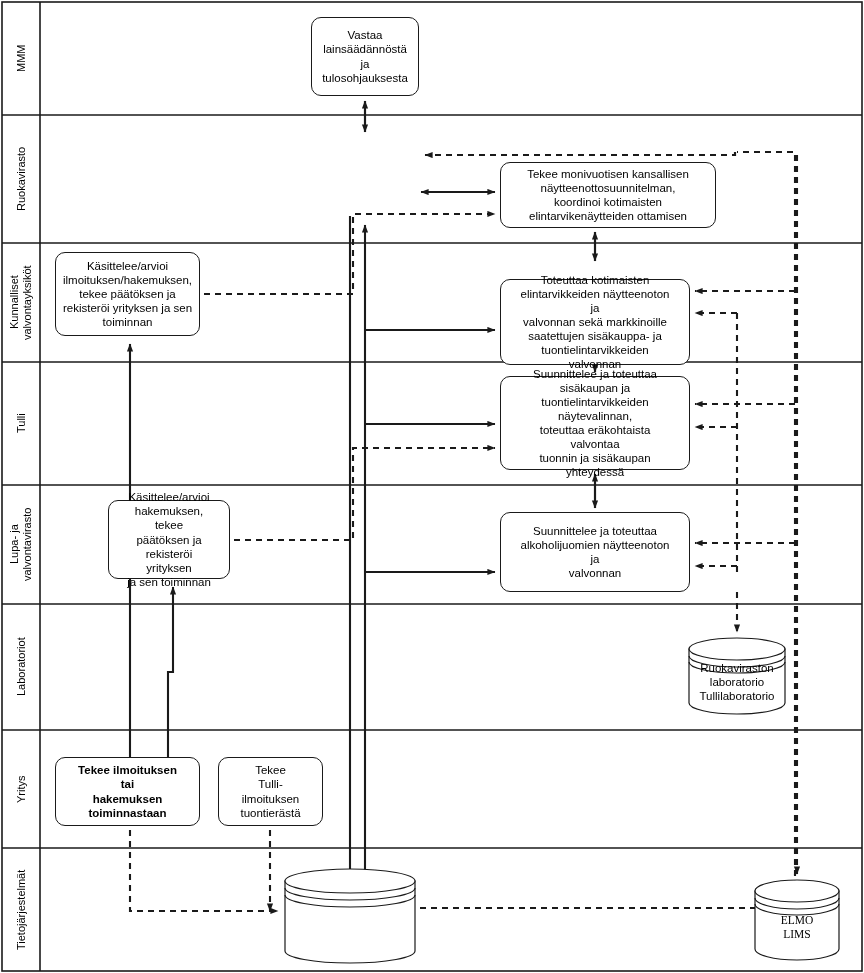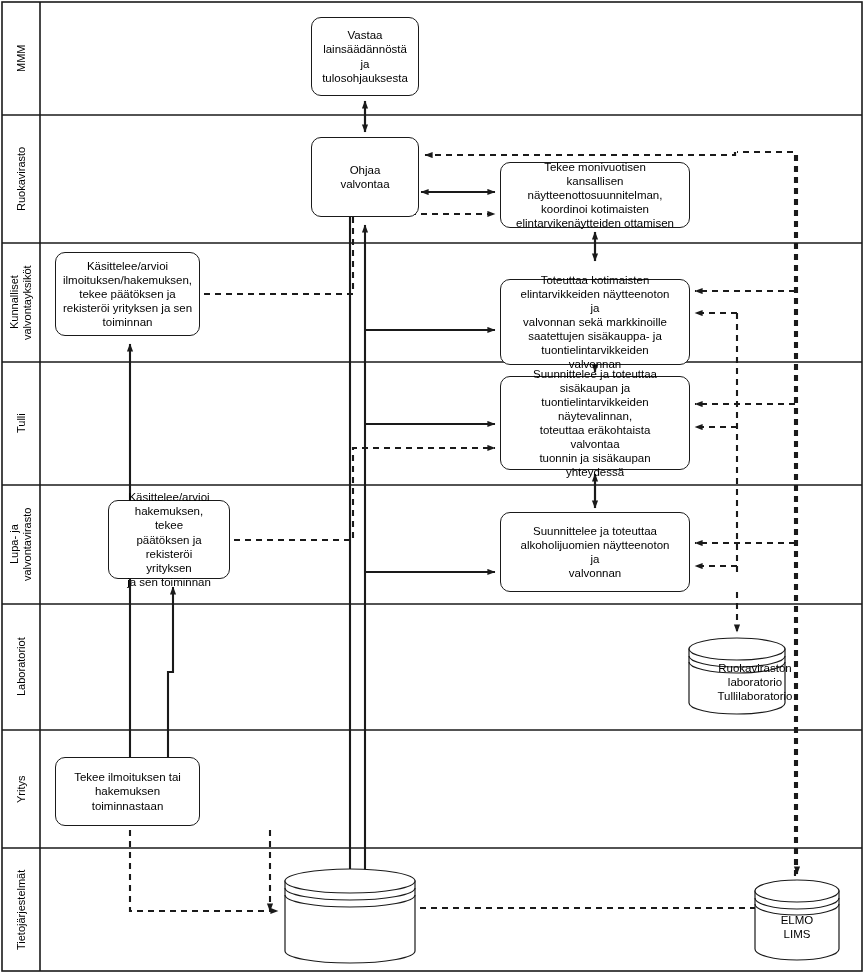--- a/index.html
+++ b/index.html
@@ -155,23 +155,22 @@
 valvontavirasto</div>
   <div class="lane-label" style="left:2px;top:604px;width:38px;height:126px;">Laboratoriot</div>
   <div class="lane-label" style="left:2px;top:730px;width:38px;height:118px;">Yritys</div>
   <div class="lane-label" style="left:2px;top:848px;width:38px;height:123px;">Tietojärjestelmät</div>
 
   <div class="node" style="left:311px;top:17px;width:108px;height:79px;">Vastaa
 lainsäädännöstä
 ja
 tulosohjauksesta</div>
 
-  <div class="node" style="left:311px;top:137px;width:108px;height:80px;">Ohjaa valvontaa</div>
-
-  <div class="node" style="left:500px;top:162px;width:190px;height:66px;">Tekee monivuotisen kansallisen
+
+  <div class="node" style="left:500px;top:162px;width:216px;height:66px;">Tekee monivuotisen kansallisen
 näytteenottosuunnitelman,
 koordinoi kotimaisten
 elintarvikenäytteiden ottamisen</div>
 
   <div class="node" style="left:55px;top:252px;width:145px;height:84px;">Käsittelee/arvioi
 ilmoituksen/hakemuksen,
 tekee päätöksen ja
 rekisteröi yrityksen ja sen
 toiminnan</div>
 
@@ -192,36 +191,39 @@
   <div class="node" style="left:108px;top:500px;width:122px;height:79px;">Käsittelee/arvioi
 hakemuksen, tekee
 päätöksen ja
 rekisteröi yrityksen
 ja sen toiminnan</div>
 
   <div class="node" style="left:500px;top:512px;width:190px;height:80px;">Suunnittelee ja toteuttaa
 alkoholijuomien näytteenoton ja
 valvonnan</div>
 
-  <div class="node" style="left:55px;top:757px;width:145px;height:69px;">Tekee ilmoituksen tai
+  <div class="node" style="left:55px;top:757px;width:145px;height:69px;font-weight:bold;">Tekee ilmoituksen tai
 hakemuksen
 toiminnastaan</div>
 
+  <div class="node" style="left:218px;top:757px;width:105px;height:69px;">Tekee
+Tulli-ilmoituksen
+tuontierästä</div>
 
   <div class="db" style="left:688px;top:637px;width:98px;height:78px;">
     <svg width="98" height="78" viewBox="0 0 98 78" xmlns="http://www.w3.org/2000/svg">
       <g stroke="#1a1a1a" fill="#ffffff" stroke-width="1.2">
         <path d="M1,12 L1,66 A48,11 0 0 0 97,66 L97,12 z"></path>
         <ellipse cx="49" cy="12" rx="48" ry="11"></ellipse>
         <path d="M1,19 A48,11 0 0 0 97,19" fill="none"></path>
         <path d="M1,25 A48,11 0 0 0 97,25" fill="none"></path>
       </g>
     </svg>
   </div>
-  <div class="db-text" style="left:688px;top:661px;width:98px;padding-left:18px;">Ruokaviraston
+  <div class="db-text" style="left:688px;top:661px;width:98px;">Ruokaviraston
 laboratorio
 Tullilaboratorio</div>
 
   <div class="db" style="left:284px;top:868px;width:132px;height:96px;">
     <svg width="132" height="96" viewBox="0 0 132 96" xmlns="http://www.w3.org/2000/svg">
       <g stroke="#1a1a1a" fill="#ffffff" stroke-width="1.2">
         <path d="M1,13 L1,83 A65,12 0 0 0 131,83 L131,13 z"></path>
         <ellipse cx="66" cy="13" rx="65" ry="12"></ellipse>
         <path d="M1,20 A65,12 0 0 0 131,20" fill="none"></path>
         <path d="M1,27 A65,12 0 0 0 131,27" fill="none"></path>
@@ -232,16 +234,16 @@
   <div class="db" style="left:754px;top:879px;width:86px;height:82px;">
     <svg width="86" height="82" viewBox="0 0 86 82" xmlns="http://www.w3.org/2000/svg">
       <g stroke="#1a1a1a" fill="#ffffff" stroke-width="1.2">
         <path d="M1,12 L1,70 A42,11 0 0 0 85,70 L85,12 z"></path>
         <ellipse cx="43" cy="12" rx="42" ry="11"></ellipse>
         <path d="M1,19 A42,11 0 0 0 85,19" fill="none"></path>
         <path d="M1,25 A42,11 0 0 0 85,25" fill="none"></path>
       </g>
     </svg>
   </div>
-  <div class="db-text" style="left:754px;top:913px;width:86px;">ELMO
+  <div class="db-text" style="left:754px;top:913px;width:86px;font-family:Liberation Serif, serif;">ELMO
 LIMS</div>
 
 </div>
 
 </body></html>

